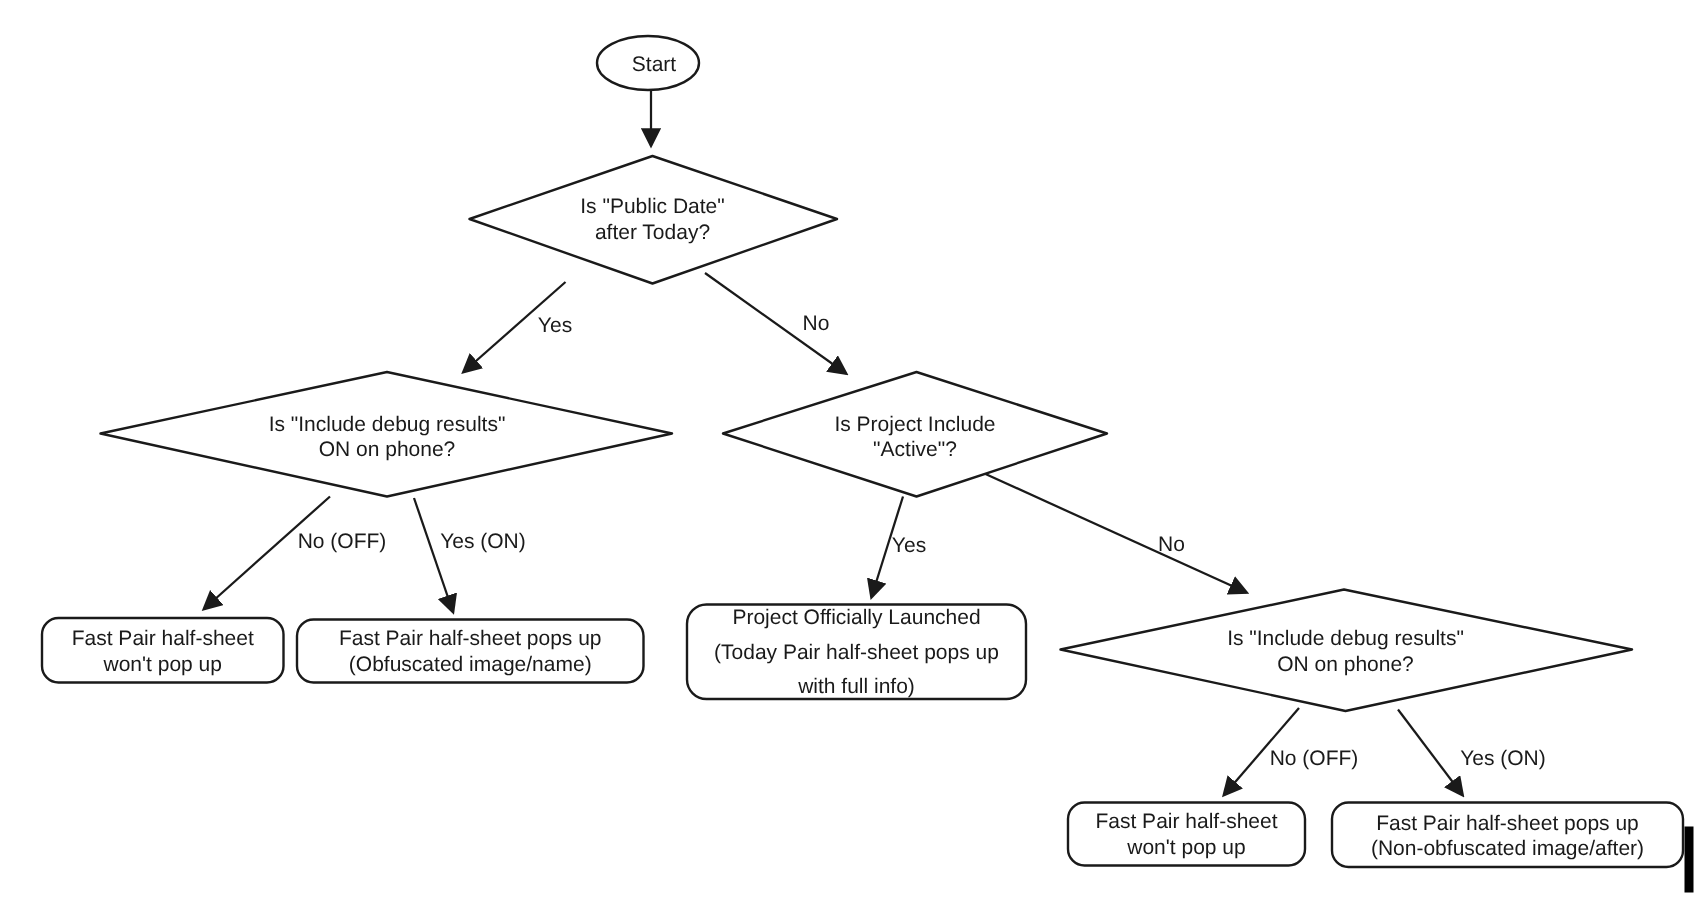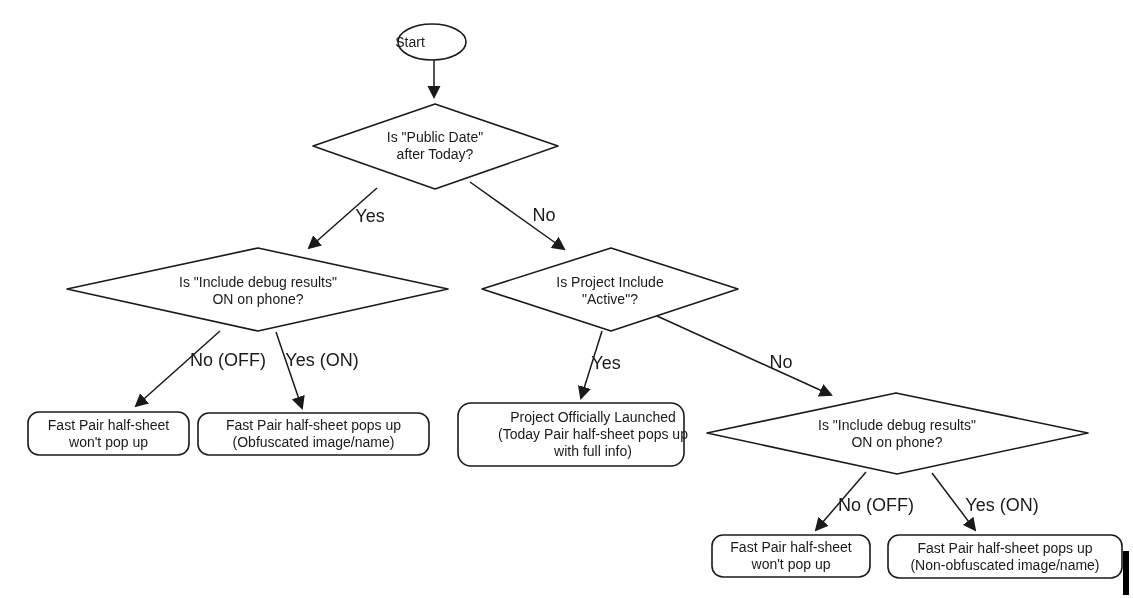--- a/index.html
+++ b/index.html
@@ -42,21 +42,21 @@
     text-align:center;
     font-size:14px;
     line-height:17px;
     color:var(--text);
     pointer-events:none;
   }
   .edge-label{
     position:absolute;
     transform:translate(-50%,-50%);
     white-space:nowrap;
-    font-size:18px;
+    font-size:14px;
     color:var(--text);
   }
 </style>
 </head>
 <body>
 
 <div class="canvas">
 
   <svg width="1133" height="598" viewBox="0 0 1133 598">
     <defs>
@@ -84,21 +84,21 @@
 
     <rect class="shape" x="28" y="412" width="161" height="43" rx="11"></rect>
     <rect class="shape" x="198" y="413" width="231" height="42" rx="11"></rect>
     <rect class="shape" x="458" y="403" width="226" height="63" rx="13"></rect>
     <rect class="shape" x="712" y="535" width="158" height="42" rx="11"></rect>
     <rect class="shape" x="888" y="535" width="234" height="43" rx="11"></rect>
 
     <rect class="cursor-bar" x="1123" y="551" width="6" height="44"></rect>
   </svg>
 
-  <div class="label" style="left:376px;top:29px;width:68px;height:26px;">
+  <div class="label" style="left:402px;top:29px;width:68px;height:26px;">
     <div>Start</div>
   </div>
 
   <div class="label" style="left:340px;top:128px;width:190px;height:36px;">
     <div>Is "Public Date"</div>
     <div>after Today?</div>
   </div>
 
   <div class="label" style="left:143px;top:273px;width:230px;height:36px;">
     <div>Is "Include debug results"</div>
@@ -118,34 +118,34 @@
   <div class="label" style="left:28px;top:412px;width:161px;height:43px;">
     <div>Fast Pair half-sheet</div>
     <div>won't pop up</div>
   </div>
 
   <div class="label" style="left:198px;top:413px;width:231px;height:42px;">
     <div>Fast Pair half-sheet pops up</div>
     <div>(Obfuscated image/name)</div>
   </div>
 
-  <div class="label" style="left:480px;top:403px;width:226px;height:63px;">
+  <div class="label" style="left:458px;top:403px;width:226px;height:63px;justify-content:space-between;">
     <div>Project Officially Launched</div>
     <div>(Today Pair half-sheet pops up</div>
     <div>with full info)</div>
   </div>
 
   <div class="label" style="left:712px;top:535px;width:158px;height:42px;">
     <div>Fast Pair half-sheet</div>
     <div>won't pop up</div>
   </div>
 
   <div class="label" style="left:888px;top:535px;width:234px;height:43px;">
     <div>Fast Pair half-sheet pops up</div>
-    <div>(Non-obfuscated image/name)</div>
+    <div>(Non-obfuscated image/after)</div>
   </div>
 
   <div class="edge-label" style="left:370px;top:216px;">Yes</div>
   <div class="edge-label" style="left:544px;top:215px;">No</div>
   <div class="edge-label" style="left:228px;top:360px;">No (OFF)</div>
   <div class="edge-label" style="left:322px;top:360px;">Yes (ON)</div>
   <div class="edge-label" style="left:606px;top:363px;">Yes</div>
   <div class="edge-label" style="left:781px;top:362px;">No</div>
   <div class="edge-label" style="left:876px;top:505px;">No (OFF)</div>
   <div class="edge-label" style="left:1002px;top:505px;">Yes (ON)</div>

